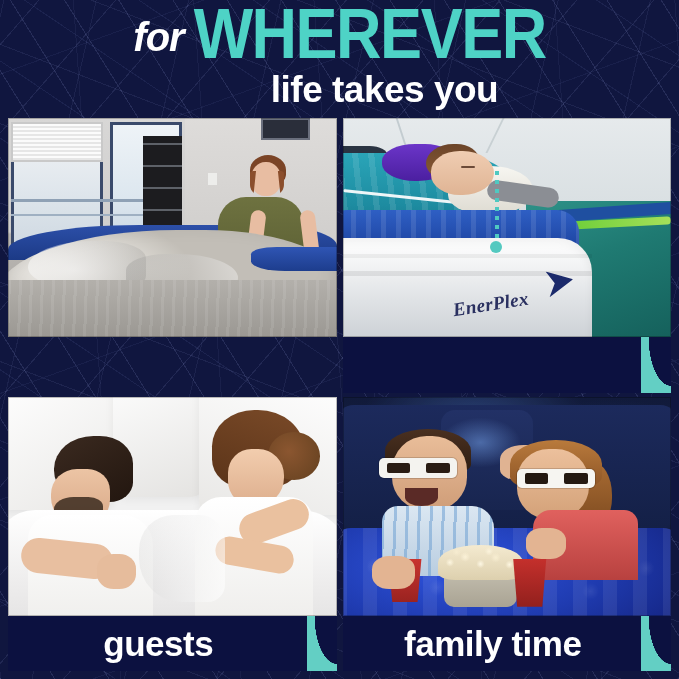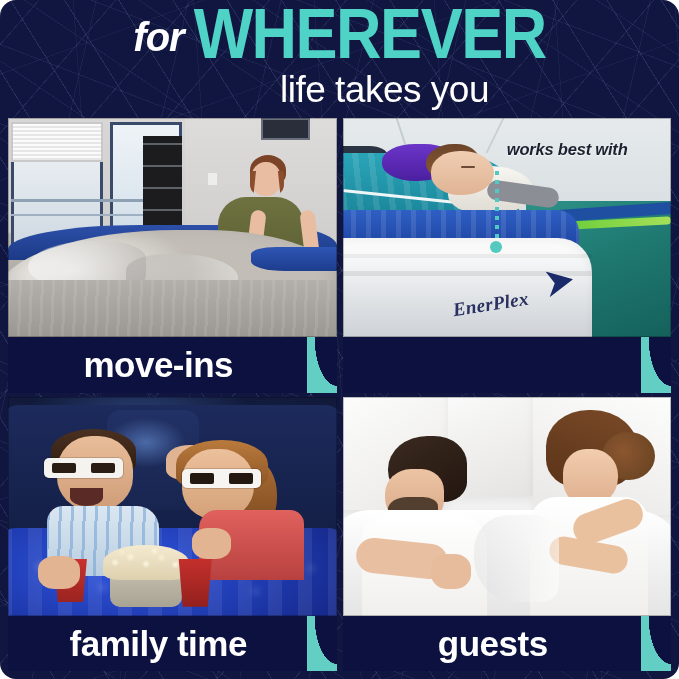--- a/index.html
+++ b/index.html
@@ -5,21 +5,20 @@
   * { margin:0; padding:0; box-sizing:border-box; }
   html, body {
     width:679px; height:679px;
     font-family:"Liberation Sans", sans-serif;
     overflow:hidden;
   }
   #poster {
     position:relative; width:679px; height:679px;
     background:#10163f;
     overflow:hidden;
-    border-radius:16px;
   }
   
   .mesh {
     position:absolute; inset:0;
     background-image:
       repeating-linear-gradient(58deg, rgba(150,160,220,.16) 0 1px, transparent 1px 46px),
       repeating-linear-gradient(-49deg, rgba(150,160,220,.13) 0 1px, transparent 1px 58px),
       repeating-linear-gradient(21deg, rgba(150,160,220,.10) 0 1px, transparent 1px 74px),
       repeating-linear-gradient(-77deg, rgba(150,160,220,.09) 0 1px, transparent 1px 90px),
       repeating-linear-gradient(86deg, rgba(150,160,220,.07) 0 1px, transparent 1px 120px);
@@ -42,21 +41,21 @@
     letter-spacing:-1px; vertical-align:baseline;
     transform:translateY(-8px);
   }
   .hl-wherever {
     display:inline-block; color:#4ed3c6;
     font-size:63px; font-weight:bold;
     letter-spacing:-1.5px; margin-left:10px;
     transform:scaleY(1.12); transform-origin:bottom;
   }
   .hl-row2 {
-    color:#ffffff; font-size:37px; font-weight:normal;
+    color:#ffffff; font-size:37px; font-weight:bold;
     letter-spacing:-.5px; margin-top:2px; padding-left:90px;
     line-height:1.05;
     text-align:center;
   }
 
   
   .grid {
     position:absolute; left:8px; top:118px;
     width:663px; height:553px;
     display:grid; grid-template-columns:1fr 1fr; grid-template-rows:1fr 1fr;
@@ -558,24 +557,20 @@
         <div class="woman-body"></div>
         <div class="woman-arm-l"></div>
         <div class="woman-arm-r"></div>
         <div class="mattress"></div>
         <div class="fold1"></div>
         <div class="fold2"></div>
         <div class="bluetrim"></div>
         <div class="floor"></div>
         <div class="photo-shade"></div>
       </div>
-      <div class="label-band">
-        <span class="label-text">move-ins</span>
-        <span class="wing"></span>
-      </div>
     </div>
 
     <div class="cell">
       <div class="photo p2">
         <div class="tentwall"></div>
         <div class="tentseam"></div>
         <div class="tentseam2"></div>
         <div class="tentfloor"></div>
         <div class="bluestripe"></div>
         <div class="greenstripe"></div>
@@ -588,29 +583,55 @@
         <div class="face"></div>
         <div class="eye"></div>
         <div class="arm"></div>
         <div class="bedtop"></div>
         <div class="bedbase"></div>
         <div class="bedgroove2"></div>
         <div class="bedgroove"></div>
         <div class="dotline"></div>
         <div class="valve"></div>
         <div class="note">
-          <div>works best with</div>
         </div>
         <div class="logo">
           <span class="logo-text">EnerPlex</span>
           <span class="logo-mark"></span>
         </div>
         <div class="photo-shade"></div>
       </div>
       <div class="label-band">
+        <span class="wing"></span>
+      </div>
+    </div>
+
+    <div class="cell">
+      <div class="photo p3">
+        <div class="pillowA"></div>
+        <div class="pillowB"></div>
+        <div class="pillowC"></div>
+        <div class="m-hair"></div>
+        <div class="m-face"></div>
+        <div class="m-beard"></div>
+        <div class="w-hair"></div>
+        <div class="w-hair2"></div>
+        <div class="w-face"></div>
+        <div class="duvet"></div>
+        <div class="m-body"></div>
+        <div class="w-body"></div>
+        <div class="m-arm"></div>
+        <div class="m-hand"></div>
+        <div class="w-arm"></div>
+        <div class="w-arm2"></div>
+        <div class="sheetfold"></div>
+        <div class="photo-shade"></div>
+      </div>
+      <div class="label-band">
+        <span class="label-text">guests</span>
         <span class="wing"></span>
       </div>
     </div>
 
     <div class="cell">
       <div class="photo p4">
         <div class="room"></div>
         <div class="couch"></div>
         <div class="cushion"></div>
         <div class="glow"></div>
@@ -634,41 +655,14 @@
         <div class="cup2"></div>
         <div class="hand1"></div>
         <div class="photo-shade"></div>
       </div>
       <div class="label-band">
         <span class="label-text">family time</span>
         <span class="wing"></span>
       </div>
     </div>
 
-    <div class="cell">
-      <div class="photo p3">
-        <div class="pillowA"></div>
-        <div class="pillowB"></div>
-        <div class="pillowC"></div>
-        <div class="m-hair"></div>
-        <div class="m-face"></div>
-        <div class="m-beard"></div>
-        <div class="w-hair"></div>
-        <div class="w-hair2"></div>
-        <div class="w-face"></div>
-        <div class="duvet"></div>
-        <div class="m-body"></div>
-        <div class="w-body"></div>
-        <div class="m-arm"></div>
-        <div class="m-hand"></div>
-        <div class="w-arm"></div>
-        <div class="w-arm2"></div>
-        <div class="sheetfold"></div>
-        <div class="photo-shade"></div>
-      </div>
-      <div class="label-band">
-        <span class="label-text">guests</span>
-        <span class="wing"></span>
-      </div>
-    </div>
-
   </div>
 </div>
 
 </body></html>

